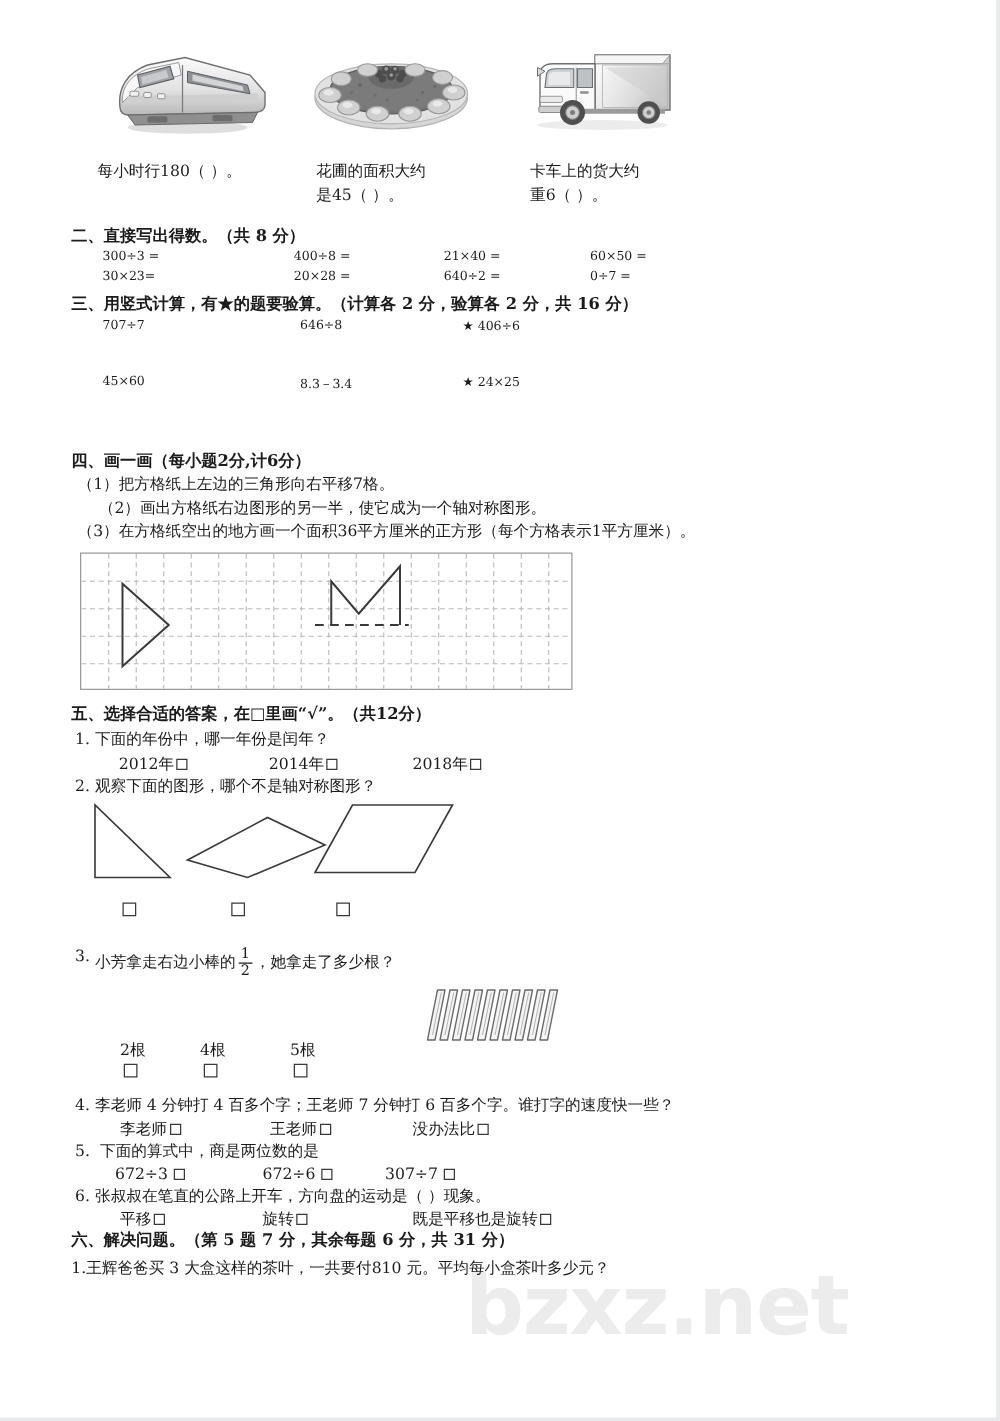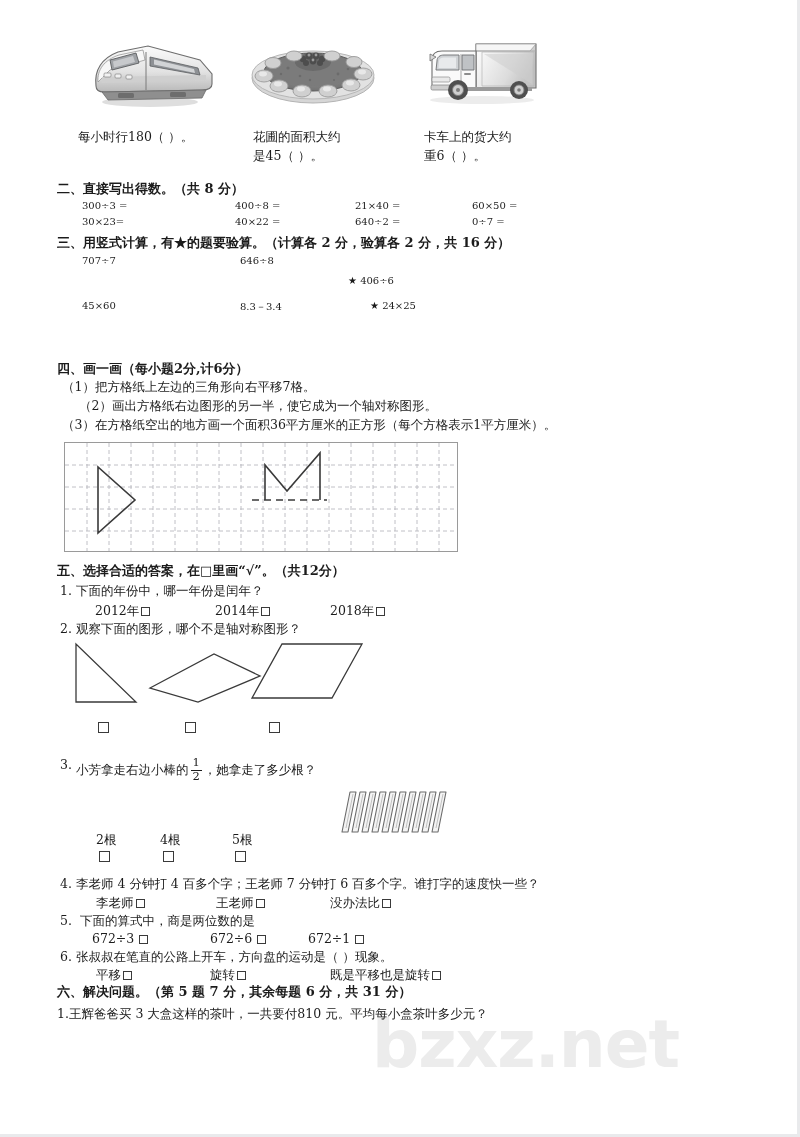--- a/index.html
+++ b/index.html
@@ -277,29 +277,29 @@
     <div class="cap" style="left:424px; top:146px;">重6（      ）。</div>
 
     <div class="abs sec-head" style="left:57px; top:180px;">二、直接写出得数。（共 8 分）</div>
 
     <div class="col" style="left:82px; top:200px;">300÷3 =</div>
     <div class="col" style="left:235px; top:200px;text-align:right;">400÷8 =</div>
     <div class="col" style="left:355px; top:200px;">21×40 =</div>
     <div class="col" style="left:472px; top:200px;">60×50 =</div>
 
     <div class="col" style="left:82px; top:216px;">30×23=</div>
-    <div class="col" style="left:235px; top:216px;">40×22 =</div>
+    <div class="col" style="left:235px; top:216px;">20×28 =</div>
     <div class="col" style="left:355px; top:216px;">640÷2 =</div>
     <div class="col" style="left:472px; top:216px;">0÷7 =</div>
 
     <div class="abs sec-head" style="left:57px; top:234px;">三、用竖式计算，有★的题要验算。（计算各 2 分，验算各 2 分，共 16 分）</div>
 
     <div class="col" style="left:82px; top:255px;">707÷7</div>
     <div class="col" style="left:240px; top:255px;">646÷8</div>
-    <div class="col" style="left:348px; top:255px;margin-top:20px;">★ 406÷6</div>
+    <div class="col" style="left:370px; top:255px;">★ 406÷6</div>
 
     <div class="col" style="left:82px; top:300px;">45×60</div>
     <div class="col" style="left:240px; top:300px;">8.3－3.4</div>
     <div class="col" style="left:370px; top:300px;">★ 24×25</div>
 
     <div class="abs sec-head" style="left:57px; top:360px;">四、画一画（每小题2分,计6分）</div>
 
     <div class="abs qn" style="left:62px; top:379px;">（1）把方格纸上左边的三角形向右平移7格。</div>
     <div class="abs qn" style="left:79px; top:398px;">（2）画出方格纸右边图形的另一半，使它成为一个轴对称图形。</div>
     <div class="abs qn" style="left:62px; top:417px;">（3）在方格纸空出的地方画一个面积36平方厘米的正方形（每个方格表示1平方厘米）。</div>
@@ -448,21 +448,21 @@
     <div class="abs qn" style="left:60px; top:913px;">5.</div>
     <div class="abs qn" style="left:80px; top:913px;">下面的算式中，商是两位数的是</div>
 
     <div class="abs qn" style="left:92px; top:931px;">
       <span>672÷3</span><span class="cbx" style="margin-left:5px;"></span>
     </div>
     <div class="abs qn" style="left:210px; top:931px;">
       <span>672÷6</span><span class="cbx" style="margin-left:5px;"></span>
     </div>
     <div class="abs qn" style="left:308px; top:931px;">
-      <span>672÷1</span><span class="cbx" style="margin-left:5px;"></span>
+      <span>307÷7</span><span class="cbx" style="margin-left:5px;"></span>
     </div>
 
     <div class="abs qn" style="left:60px; top:949px;">6.</div>
     <div class="abs qn" style="left:76px; top:949px;">张叔叔在笔直的公路上开车，方向盘的运动是（      ）现象。</div>
 
     <div class="abs qn" style="left:96px; top:967px;">
       <span>平移</span><span class="cbx"></span>
     </div>
     <div class="abs qn" style="left:210px; top:967px;">
       <span>旋转</span><span class="cbx"></span>

